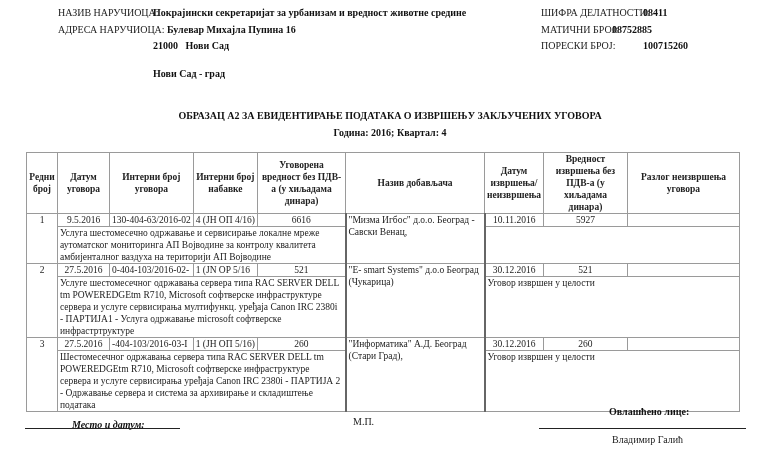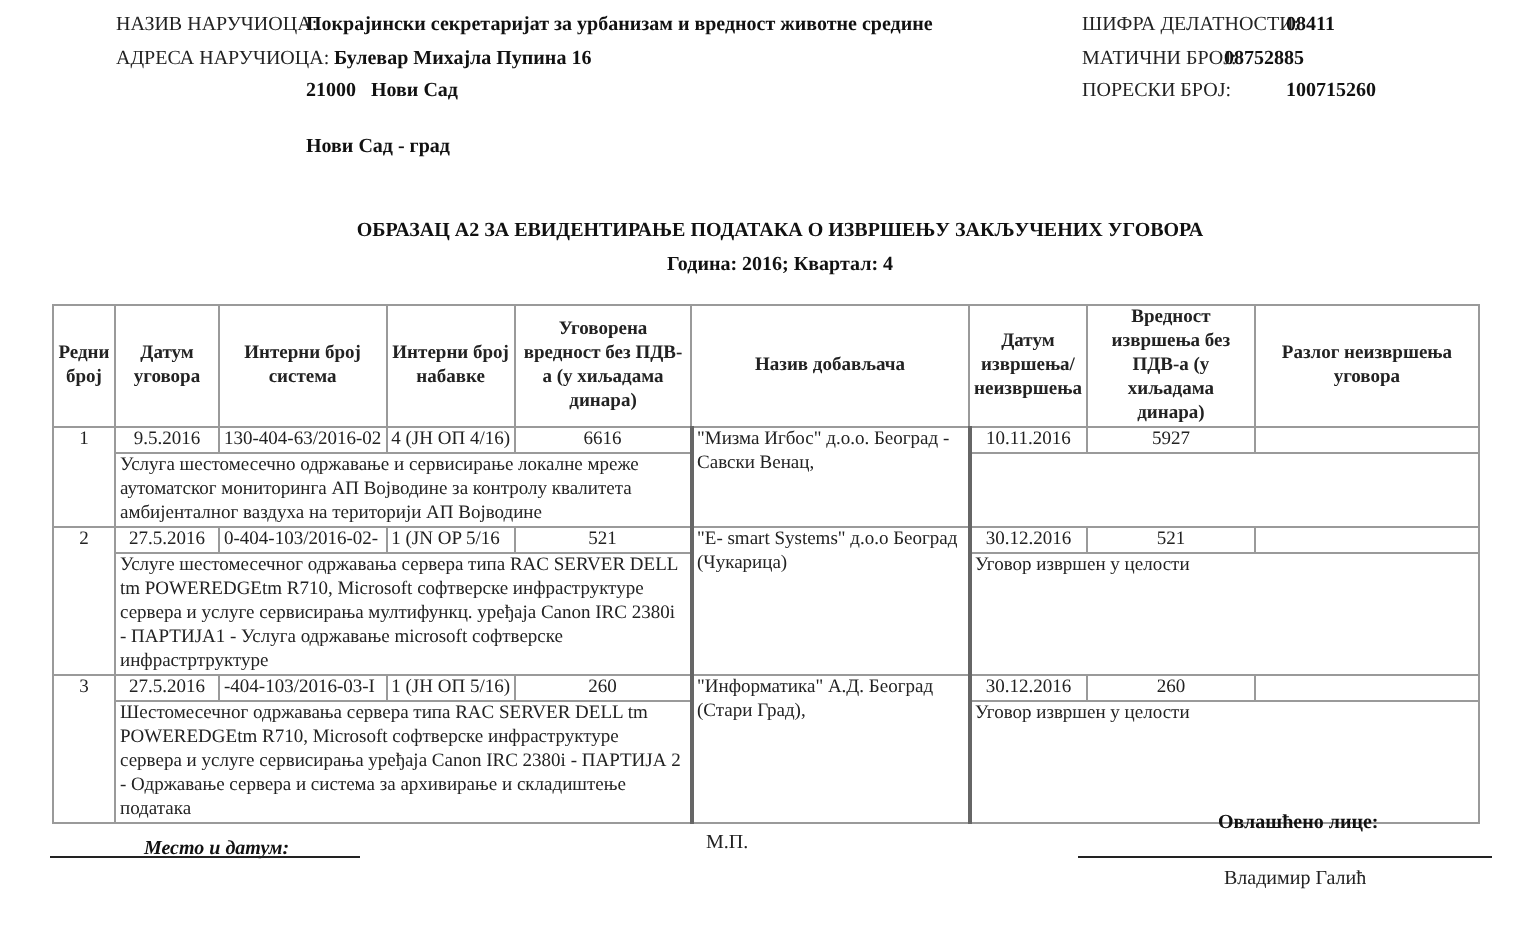--- a/index.html
+++ b/index.html
@@ -61,21 +61,21 @@
     <col style="width:88px">
       <col style="width:139px">
       <col style="width:54px">
       <col style="width:84px">
       <col style="width:112px">
   </colgroup>
   <thead>
     <tr>
       <th>Редни број</th>
       <th>Датум уговора</th>
-      <th>Интерни број система</th>
+      <th>Интерни број уговора</th>
       <th>Интерни број набавке</th>
       <th>Уговорена вредност без ПДВ-а  (у хиљадама динара)</th>
       <th>Назив добављача</th>
       <th>Датум извршења/ неизвршења</th>
       <th>Вредност извршења без ПДВ-а  (у хиљадама динара)</th>
       <th>Разлог неизвршења уговора</th>
     </tr>
   </thead>
   <tbody>
 

